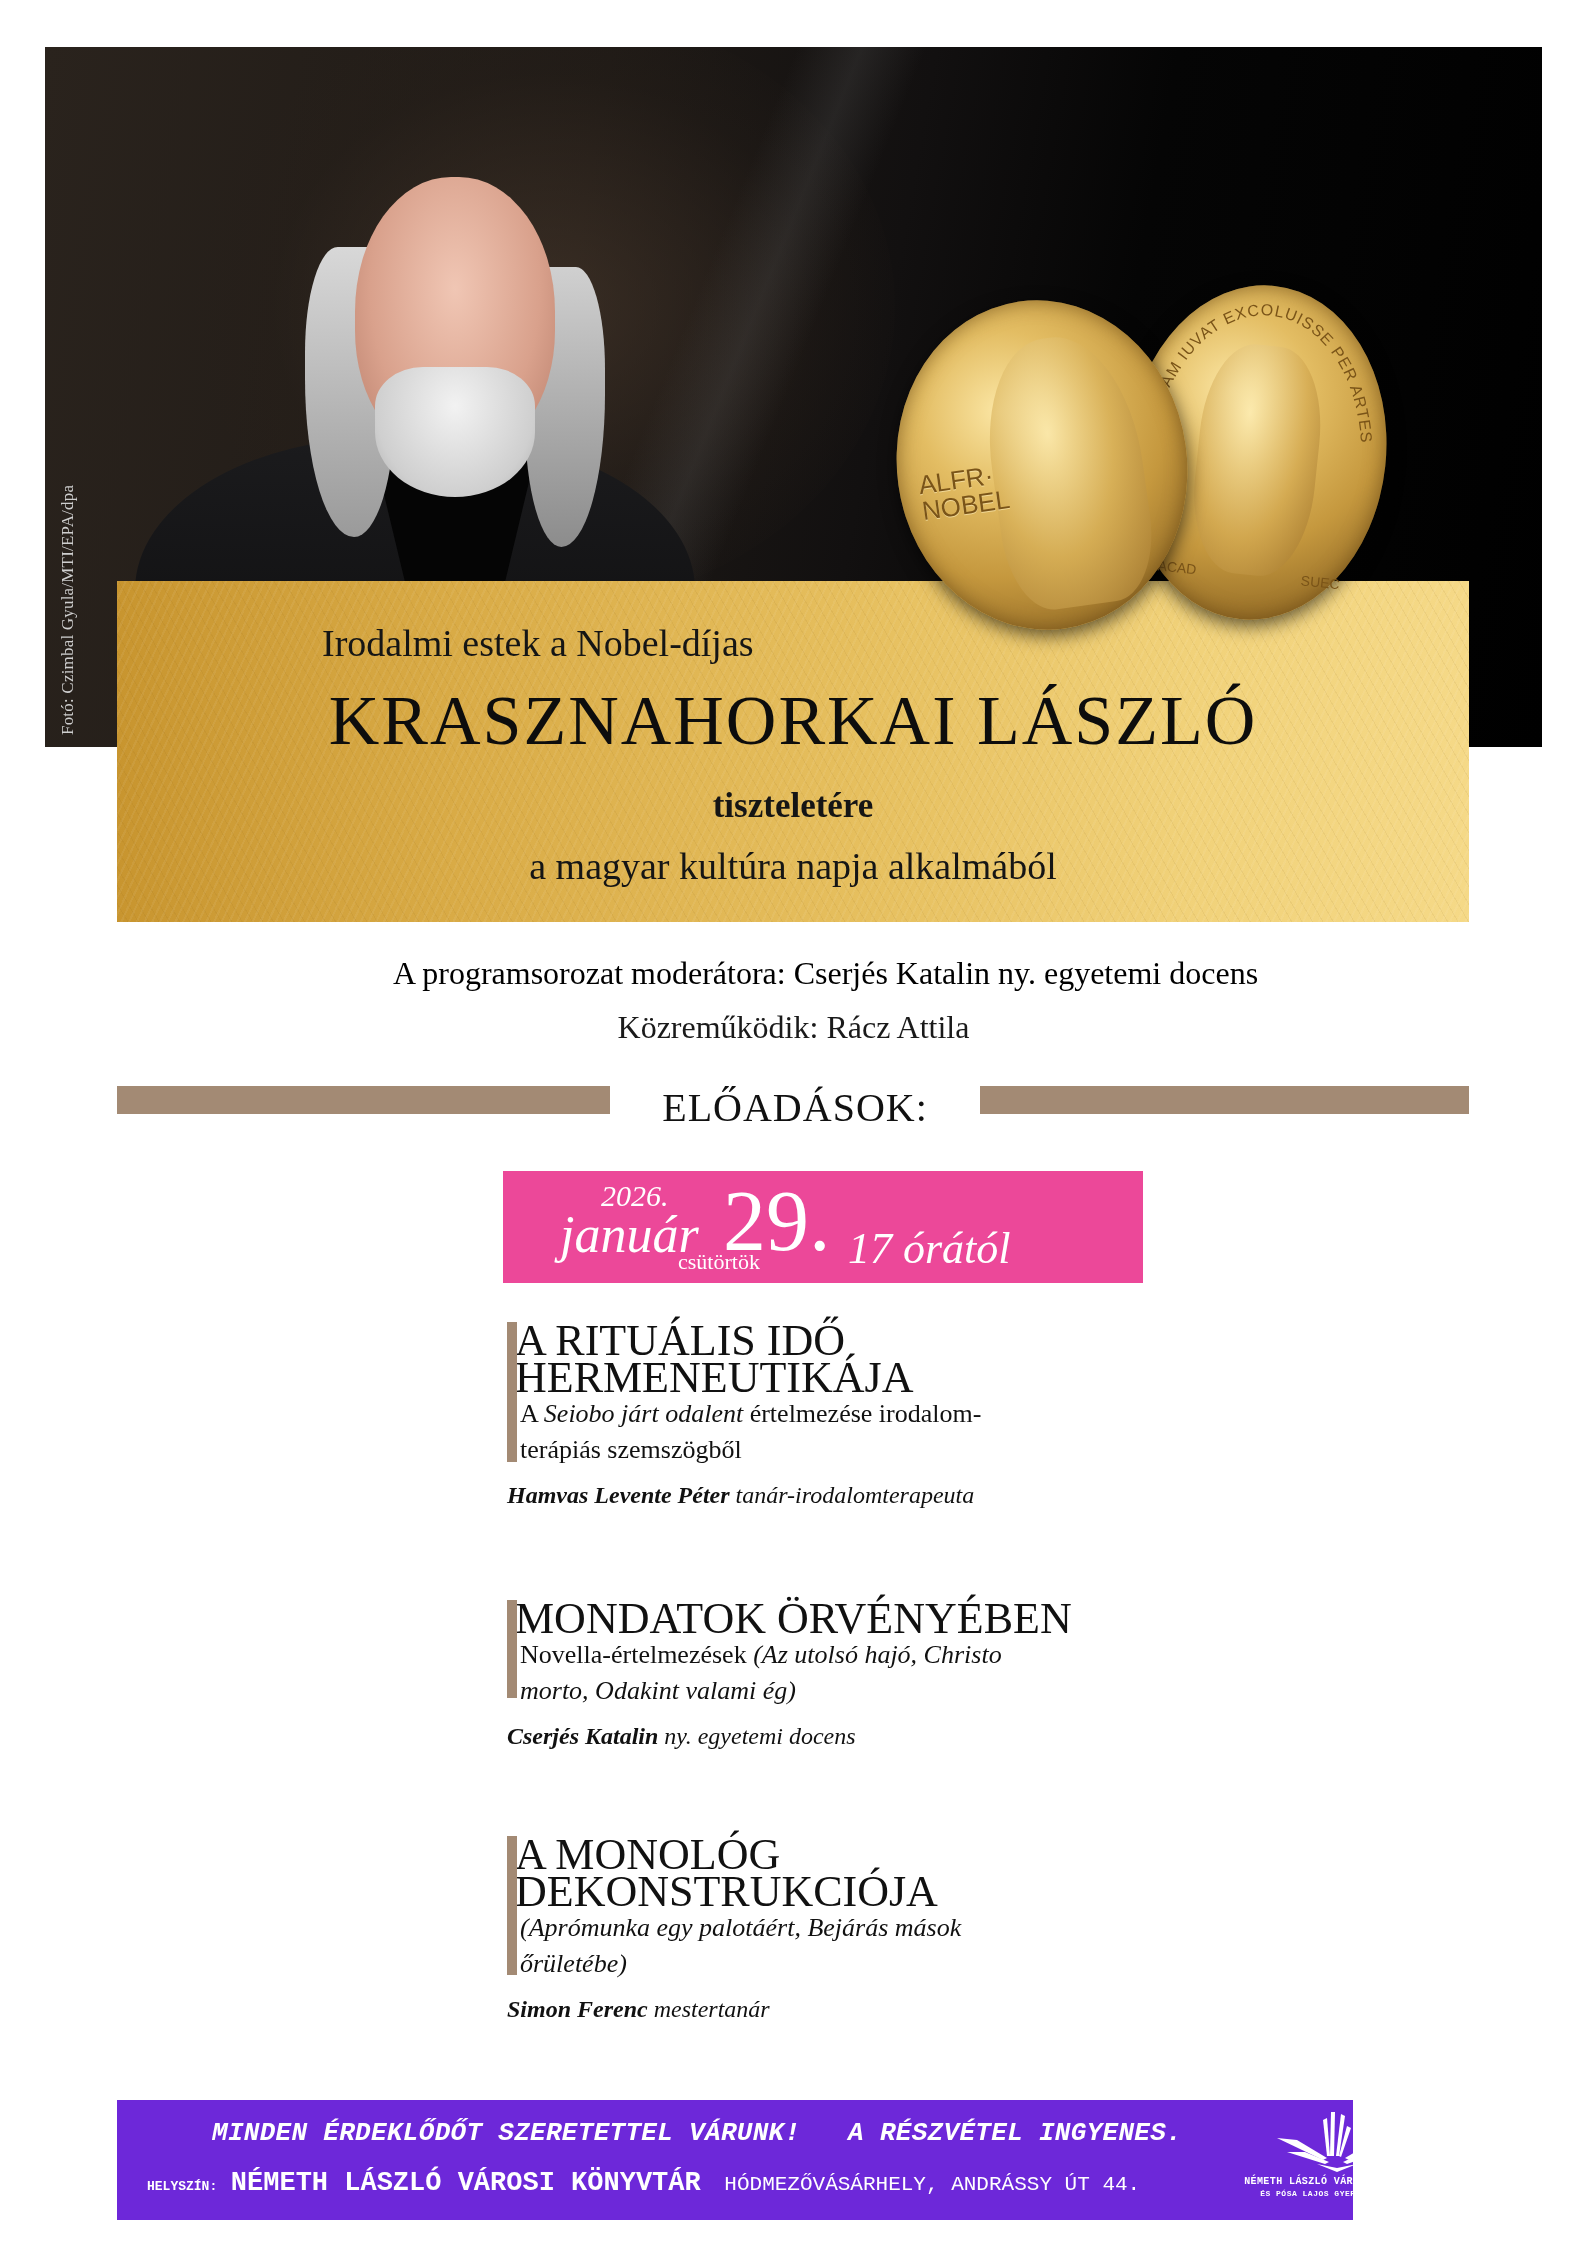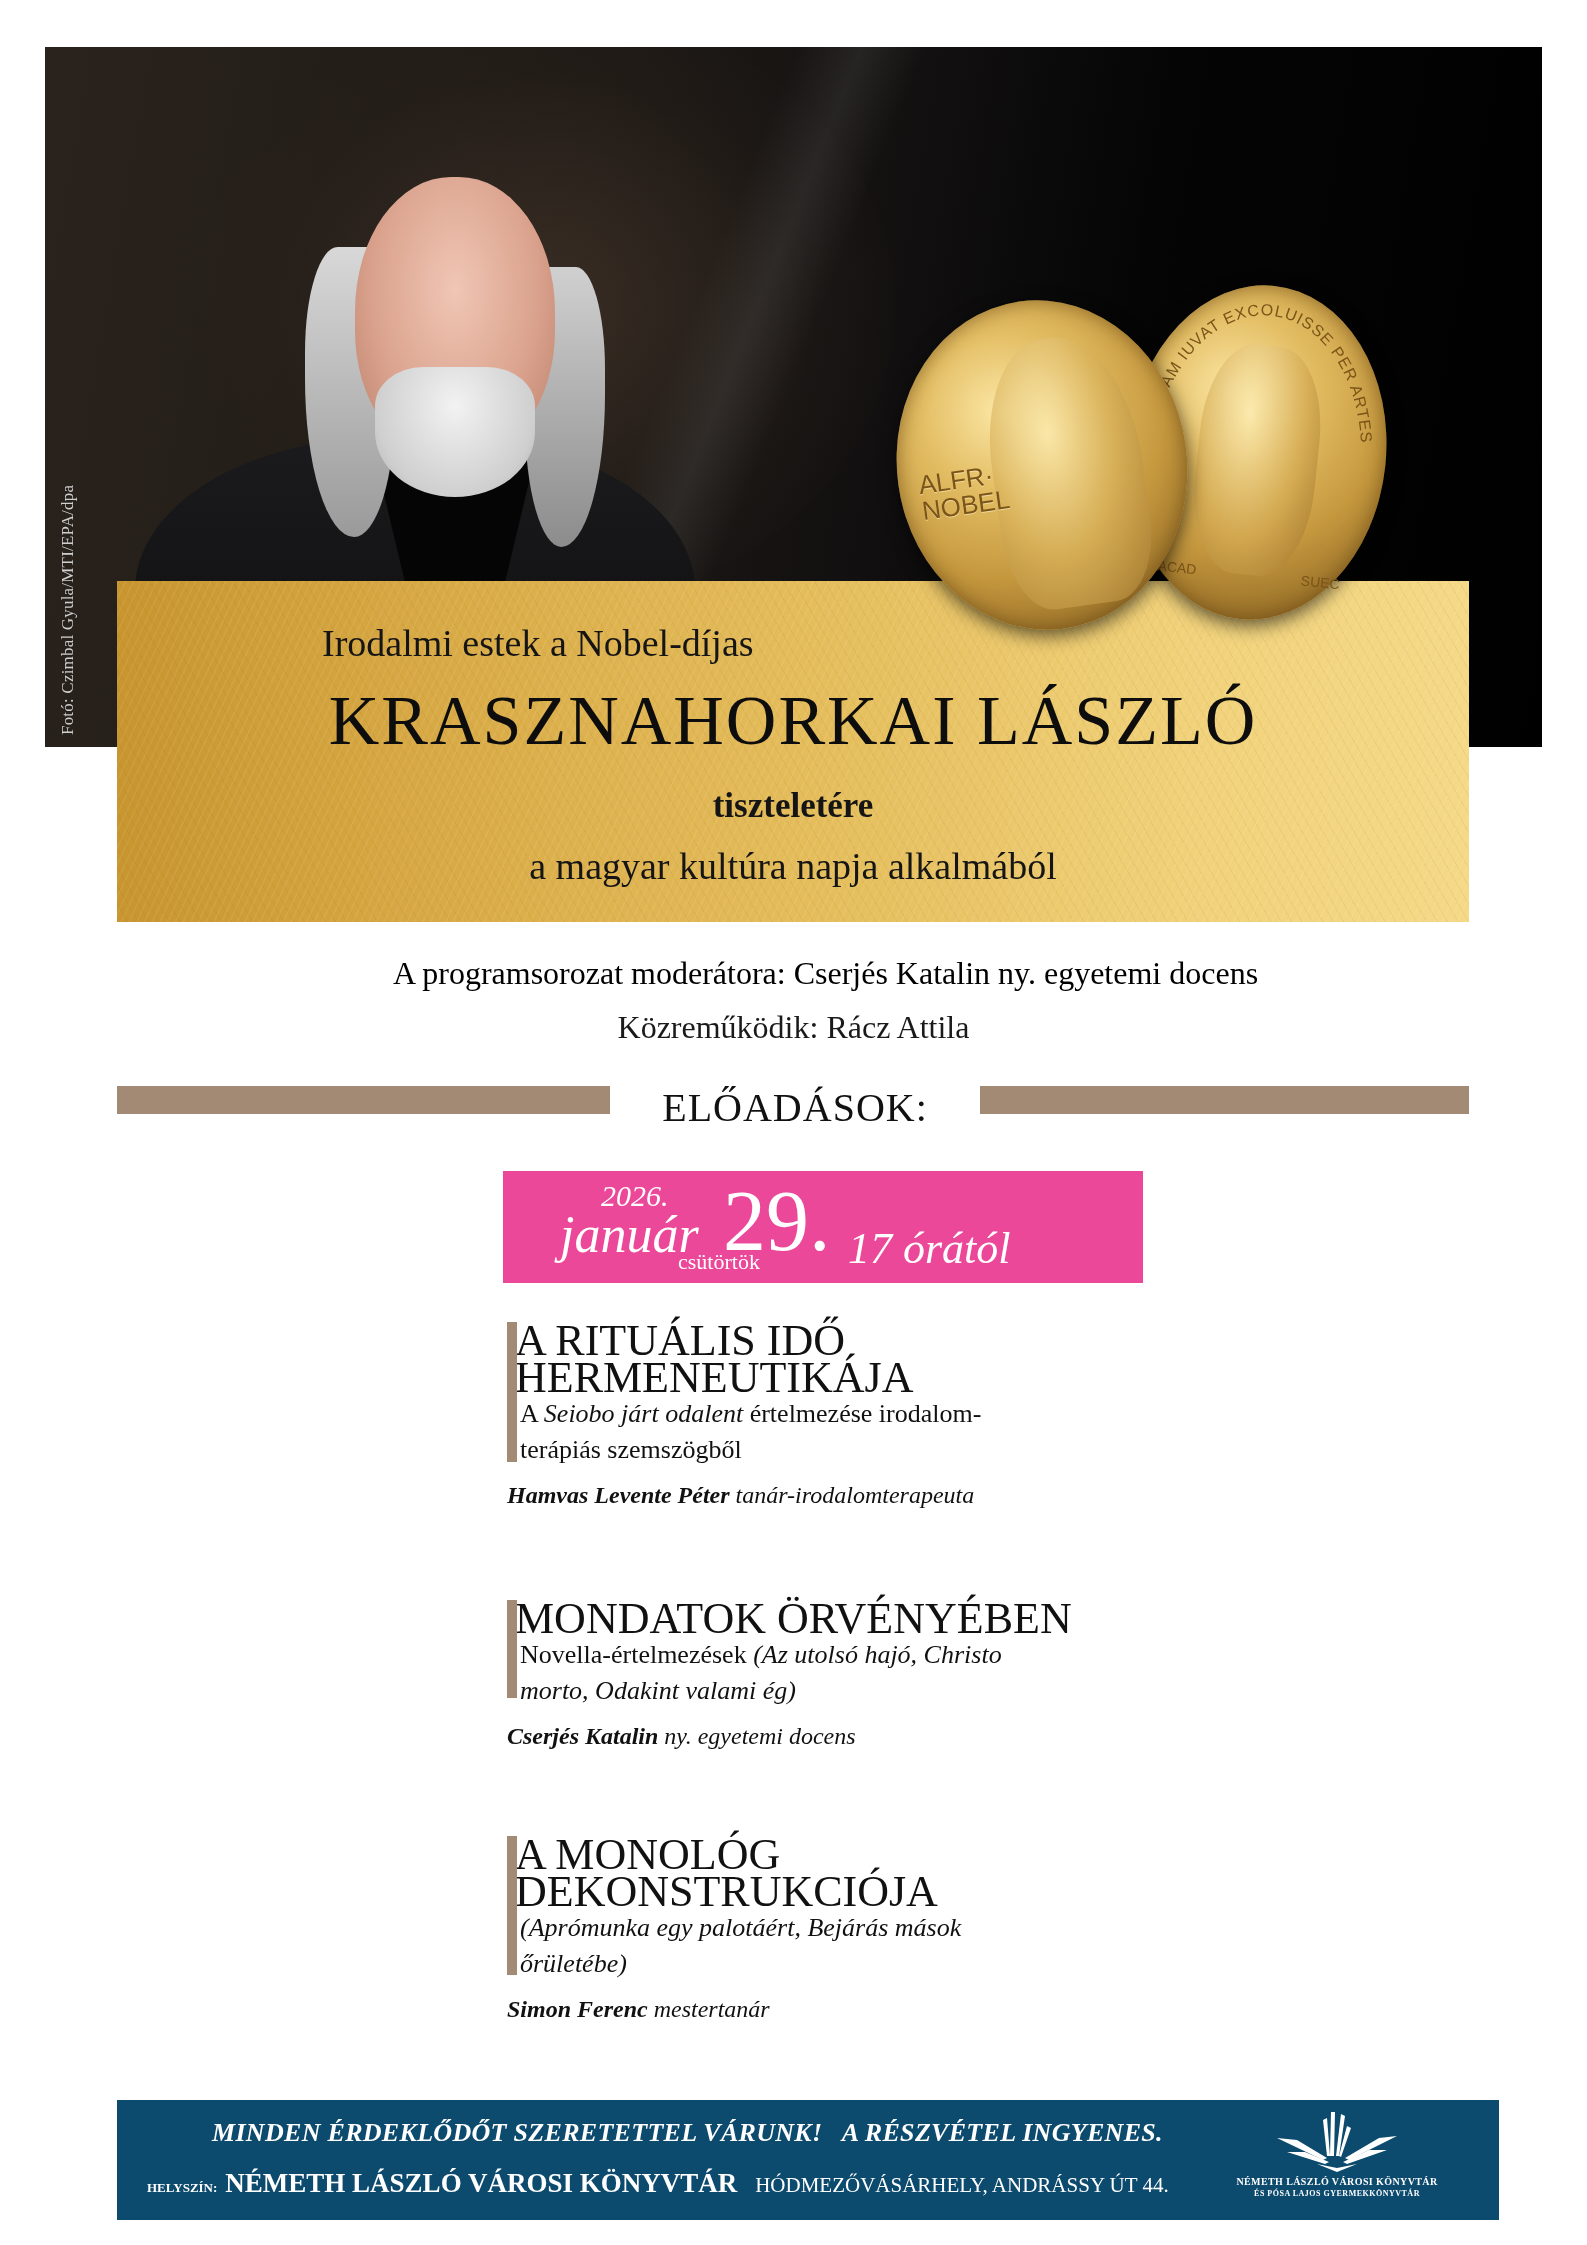--- a/index.html
+++ b/index.html
@@ -92,22 +92,22 @@
   .lecture .speaker b { font-weight:bold; }
   .lecture-1 { top:1322px; }
   .lecture-1 .bar { height:140px; }
   .lecture-2 { top:1600px; }
   .lecture-2 .bar { height:98px; }
   .lecture-3 { top:1836px; }
   .lecture-3 .bar { height:139px; }
   i.it { font-style:italic; }
 
   
-  .footer { position:absolute; left:117px; top:2100px; width:1382px; height:120px; background:#0c4a6e; color:#fff;
-           font-family:Liberation Serif, serif; }
+  .footer { position:absolute; left:117px; top:2100px; width:1236px; height:120px; background:#6d28d9; color:#fff;
+           font-family:Liberation Mono, monospace; }
   .footer .welcome { position:absolute; left:95px; top:18px; font-size:26px; font-weight:bold; font-style:italic;
            letter-spacing:.3px; white-space:pre; }
   .footer .venue { position:absolute; left:30px; top:68px; white-space:nowrap; }
   .footer .venue .venue-label { font-size:13px; font-weight:bold; }
   .footer .venue .venue-name { font-size:27px; font-weight:bold; margin-left:4px; }
   .footer .venue .venue-address { font-size:21px; margin-left:14px; }
   .footer .logo { position:absolute; left:1110px; top:10px; width:220px; height:100px; text-align:center; }
   .footer .logo svg { display:block; margin:0 auto; }
   .footer .logo .logo-line1 { font-size:10px; font-weight:bold; letter-spacing:.4px; margin-top:4px; }
   .footer .logo .logo-line2 { font-size:8px; font-weight:bold; letter-spacing:.5px; margin-top:2px; }

